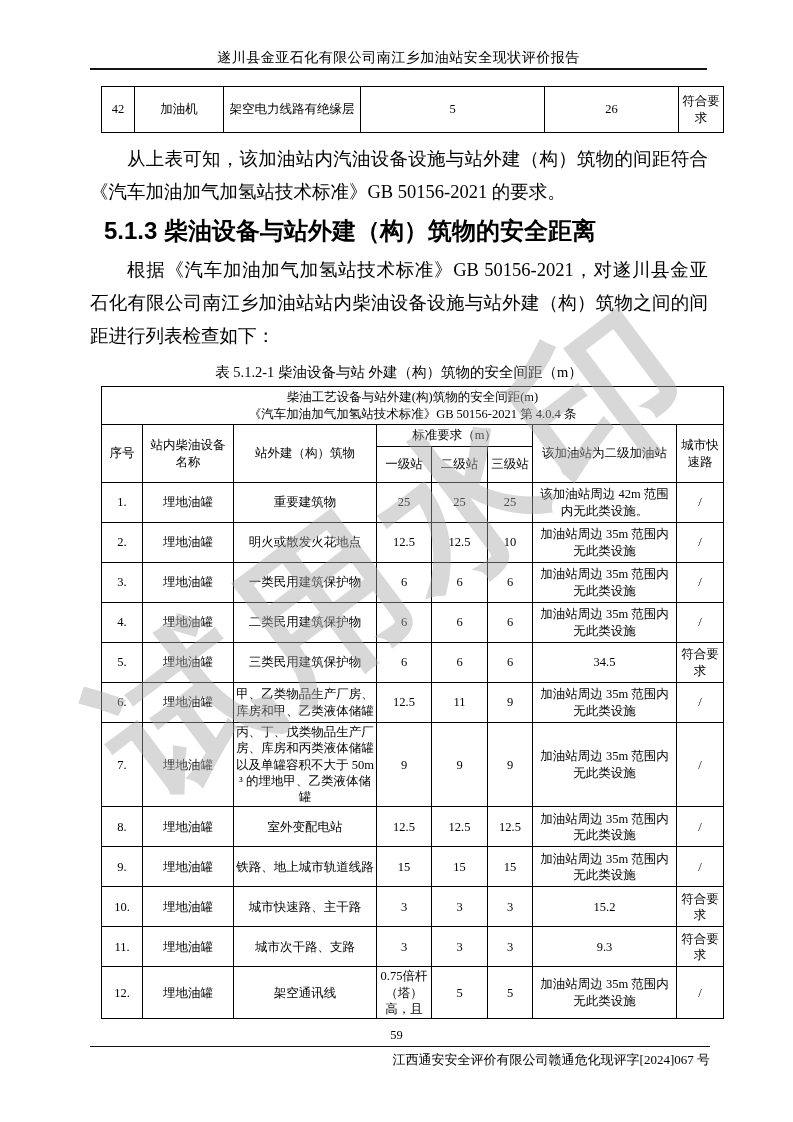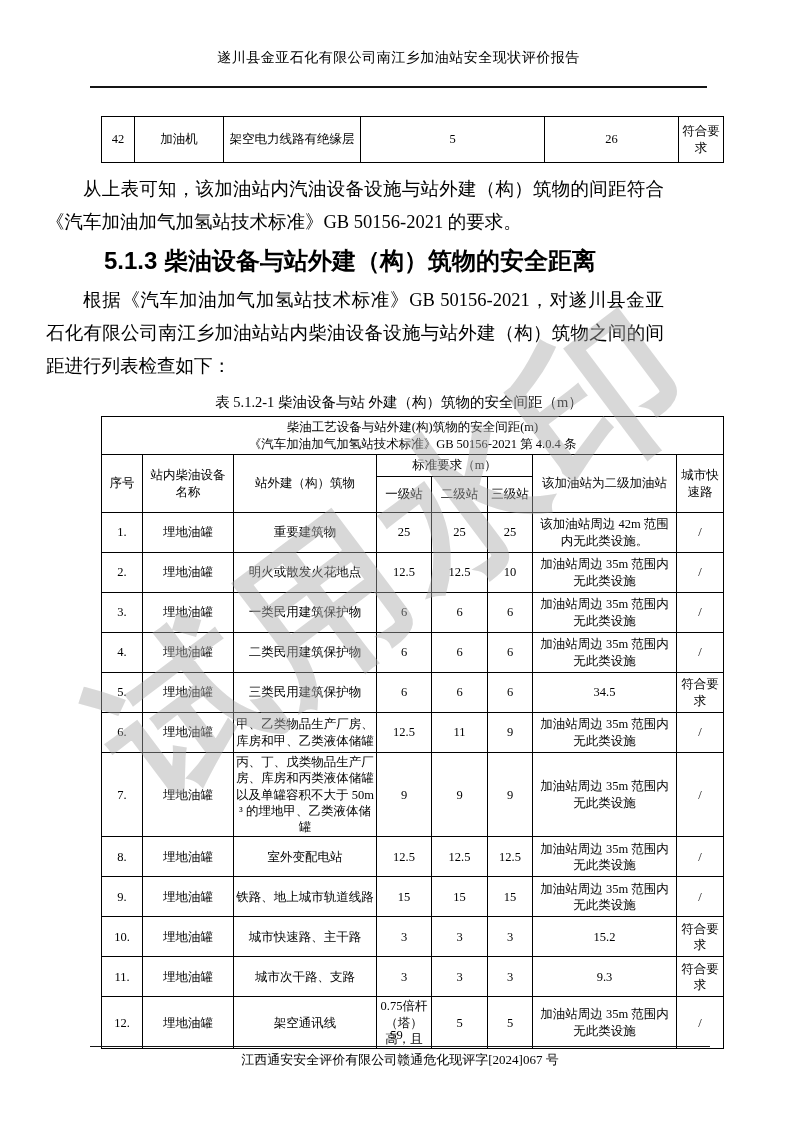--- a/index.html
+++ b/index.html
@@ -11,21 +11,21 @@
     margin: 0 auto;
     background: #ffffff;
     font-family: "Liberation Serif", serif;
     color: #000;
     overflow: hidden;
   }
   
   .doc-header {
     margin: 0 86px 0 90px;
     padding-top: 48px;
-    padding-bottom: 18px;
+    padding-bottom: 0;
     border-bottom: 2px solid #151515;
     text-align: center;
   }
   .doc-header-title {
     font-size: 14px;
     line-height: 20px;
     letter-spacing: 0.5px;
   }
   
   table.tbl {
@@ -37,30 +37,30 @@
     line-height: 1.3;
   }
   table.tbl td {
     border: 1.5px solid #000;
     text-align: center;
     vertical-align: middle;
     padding: 1px 2px;
     overflow: hidden;
     word-break: break-all;
   }
-  table.top-tbl { margin-top: 28px; }
+  table.top-tbl { margin-top: 16px; }
   table.top-tbl tr { height: 46px; }
   table.main-tbl { margin-top: 4px; border-radius: 16px; }
   tr.tbl-title-row { height: 38px; }
   tr.tbl-head-row1 { height: 22px; }
   tr.tbl-head-row2 { height: 36px; }
   tr.data-row { height: 40px; }
   
   .body-text {
-    margin: 10px 0 0 46px;
+    margin: 10px 0 0 90px;
     width: 618px;
     font-size: 18.5px;
     line-height: 33px;
     text-align: justify;
     text-indent: 2em;
   }
   .section-heading {
     margin: 9px 0 0 90px;
     padding-left: 14px;
     width: 618px;
@@ -85,21 +85,21 @@
     font-size: 12.5px;
   }
   .doc-footer {
     position: absolute;
     top: 1046px;
     left: 90px;
     width: 620px;
     border-top: 1.5px solid #151515;
     padding-top: 4px;
     display: flex;
-    justify-content: center;
+    justify-content: flex-end;
     font-size: 13px;
   }
   
   .watermark {
     position: absolute;
     left: 35px;
     top: 470px;
     width: 720px;
     text-align: center;
     font-size: 165px;

